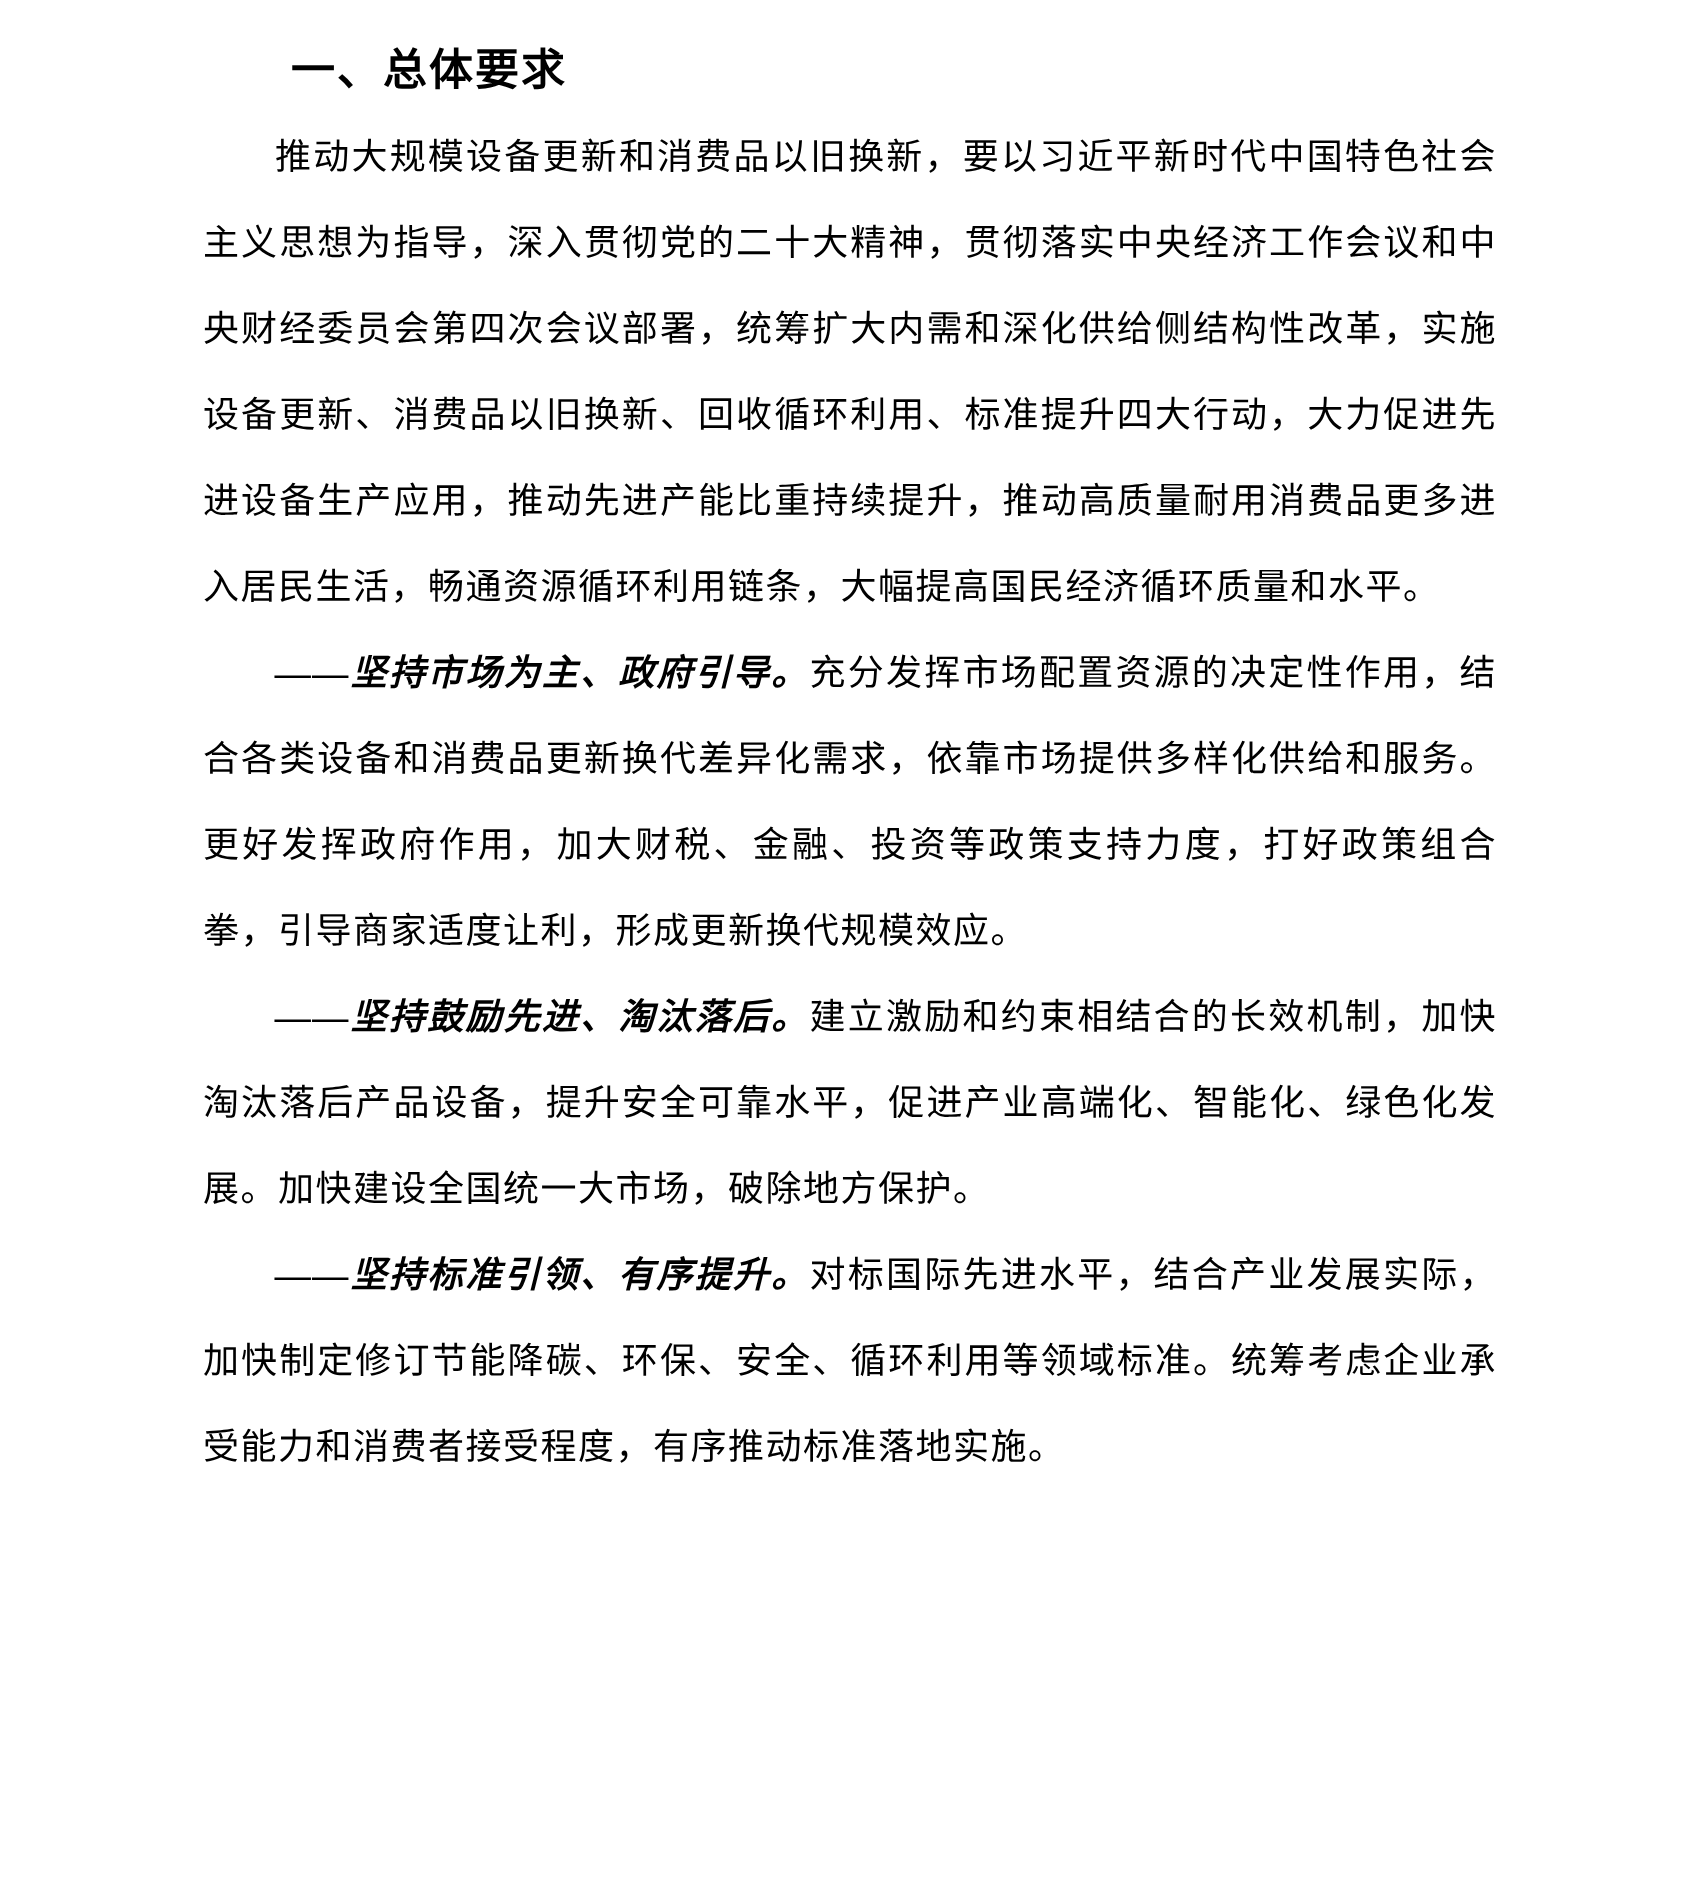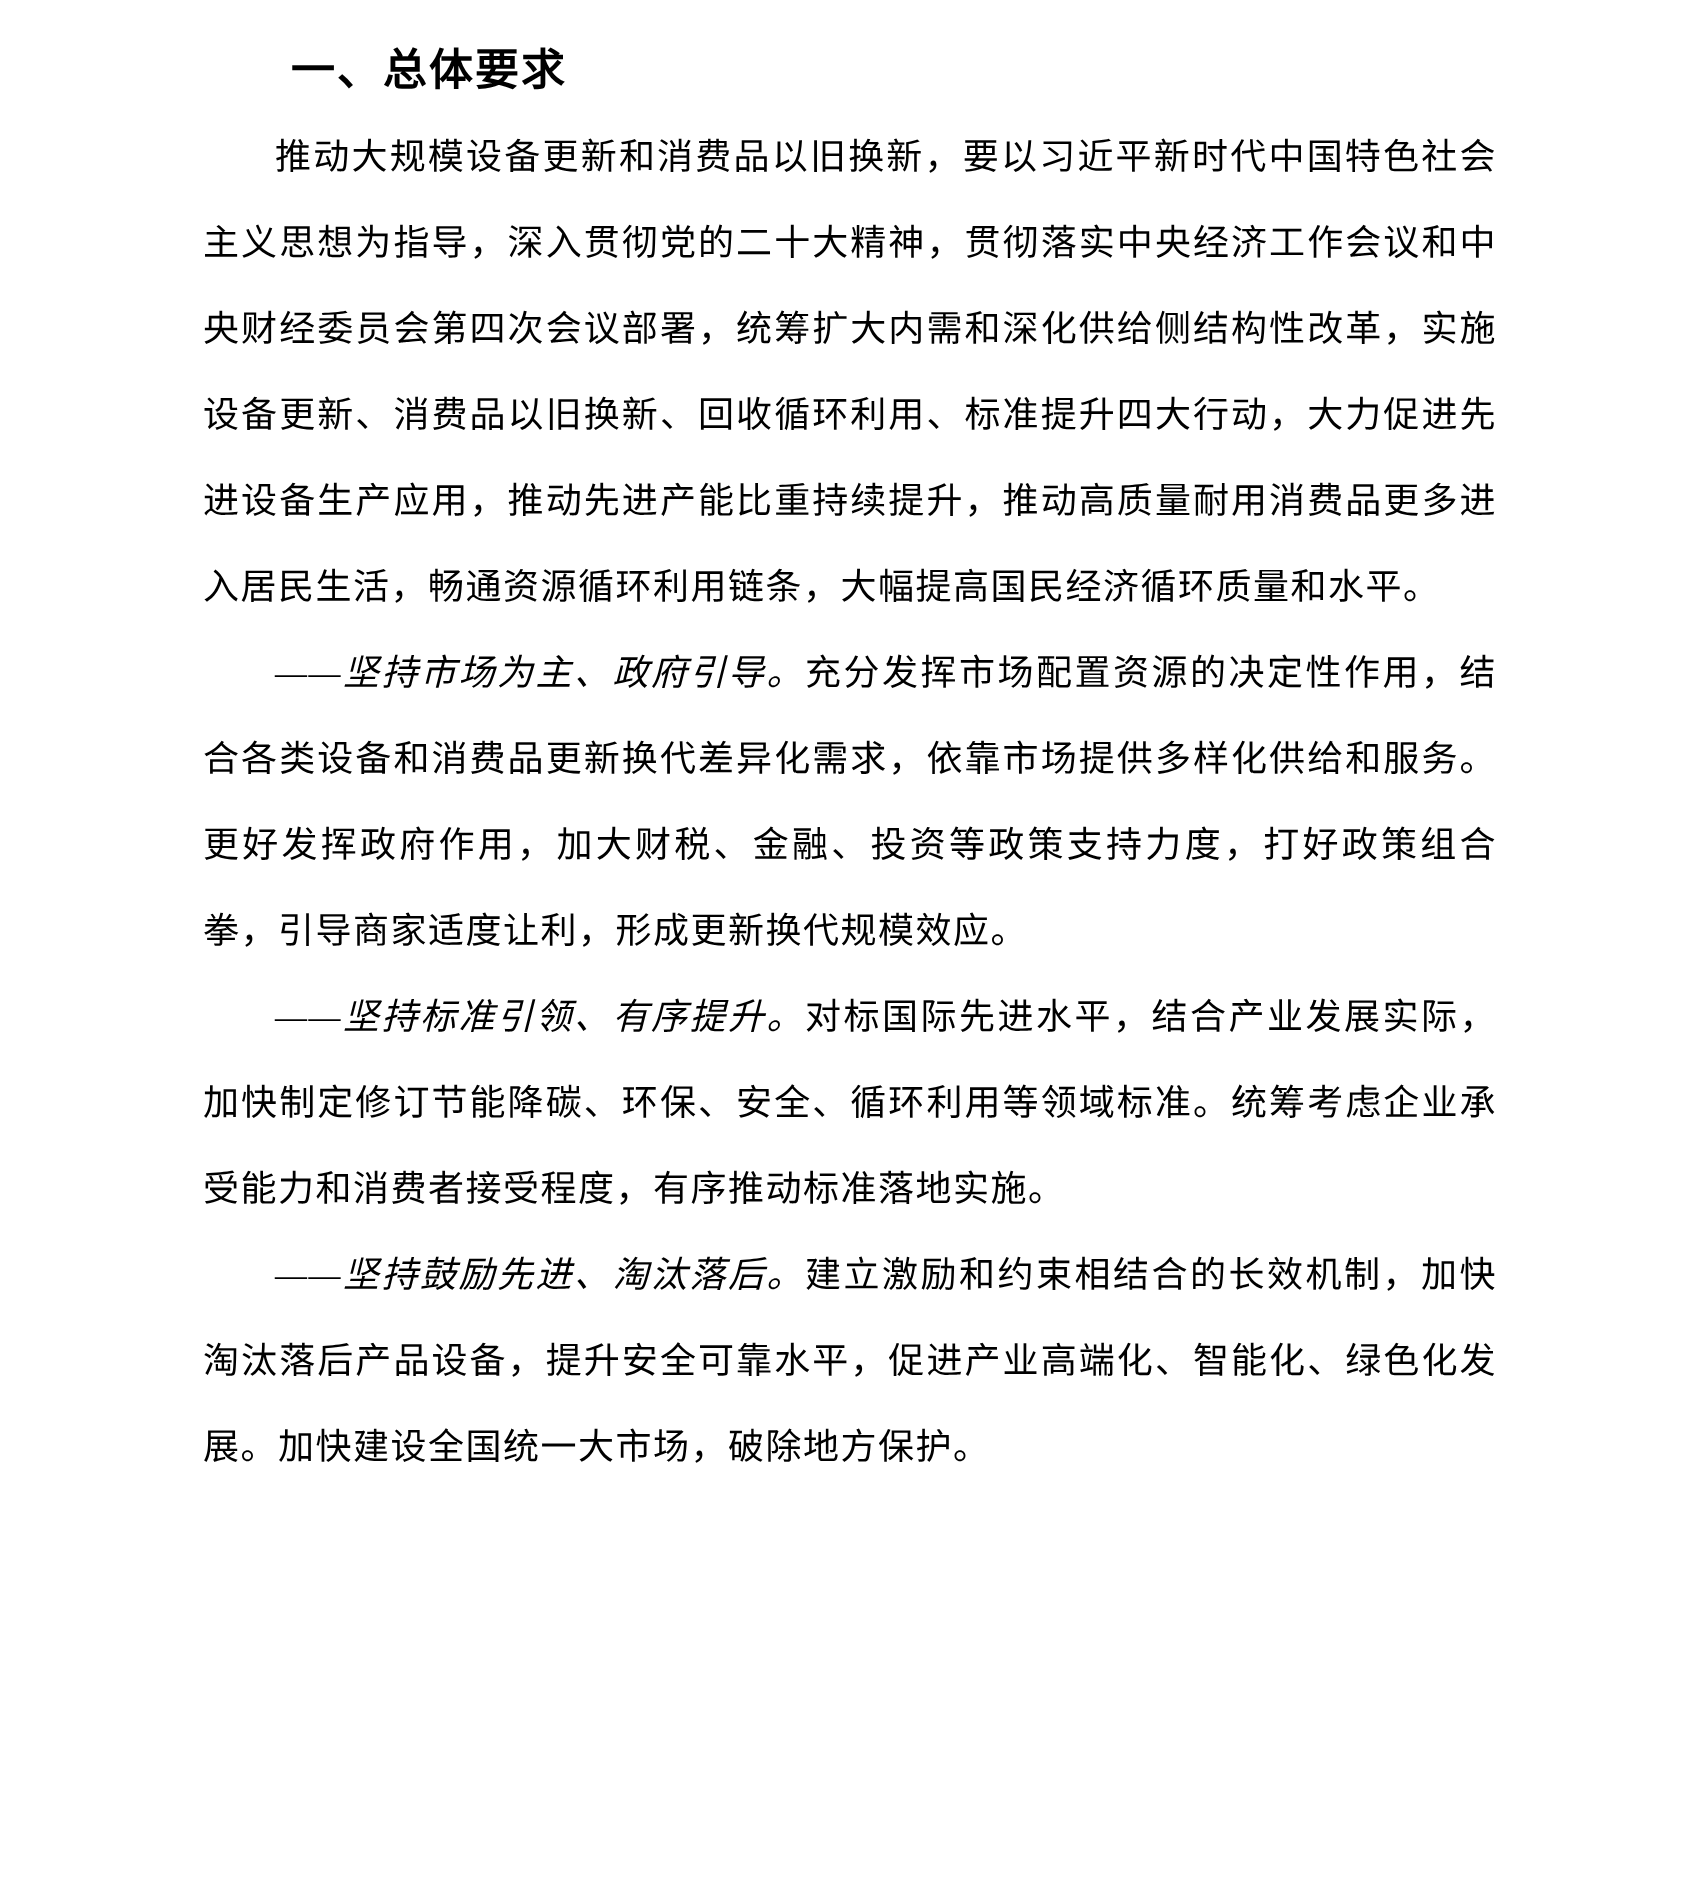--- a/index.html
+++ b/index.html
@@ -38,33 +38,34 @@
     font-weight: normal;
     text-align: justify;
     text-indent: 2em;
     letter-spacing: 1.5px;
     color: #000000;
     word-break: break-all;
   }
   .lead-emphasis {
     
     font-style: italic;
+    font-weight: bold;
   }
   .body-text {
     font-style: normal;
   }
 </style>
 </head>
 <body>
 
 <div class="page">
 
   <h2 class="heading">一、总体要求</h2>
 
   <p class="para"><span class="body-text">推动大规模设备更新和消费品以旧换新，要以习近平新时代中国特色社会主义思想为指导，深入贯彻党的二十大精神，贯彻落实中央经济工作会议和中央财经委员会第四次会议部署，统筹扩大内需和深化供给侧结构性改革，实施设备更新、消费品以旧换新、回收循环利用、标准提升四大行动，大力促进先进设备生产应用，推动先进产能比重持续提升，推动高质量耐用消费品更多进入居民生活，畅通资源循环利用链条，大幅提高国民经济循环质量和水平。</span></p>
 
   <p class="para"><span class="lead-emphasis">——坚持市场为主、政府引导。</span><span class="body-text">充分发挥市场配置资源的决定性作用，结合各类设备和消费品更新换代差异化需求，依靠市场提供多样化供给和服务。更好发挥政府作用，加大财税、金融、投资等政策支持力度，打好政策组合拳，引导商家适度让利，形成更新换代规模效应。</span></p>
 
+  <p class="para"><span class="lead-emphasis">——坚持鼓励先进、淘汰落后。</span><span class="body-text">建立激励和约束相结合的长效机制，加快淘汰落后产品设备，提升安全可靠水平，促进产业高端化、智能化、绿色化发展。加快建设全国统一大市场，破除地方保护。</span></p>
+
   <p class="para"><span class="lead-emphasis">——坚持标准引领、有序提升。</span><span class="body-text">对标国际先进水平，结合产业发展实际，加快制定修订节能降碳、环保、安全、循环利用等领域标准。统筹考虑企业承受能力和消费者接受程度，有序推动标准落地实施。</span></p>
-
-  <p class="para"><span class="lead-emphasis">——坚持鼓励先进、淘汰落后。</span><span class="body-text">建立激励和约束相结合的长效机制，加快淘汰落后产品设备，提升安全可靠水平，促进产业高端化、智能化、绿色化发展。加快建设全国统一大市场，破除地方保护。</span></p>
 
 </div>
 
 </body></html>

